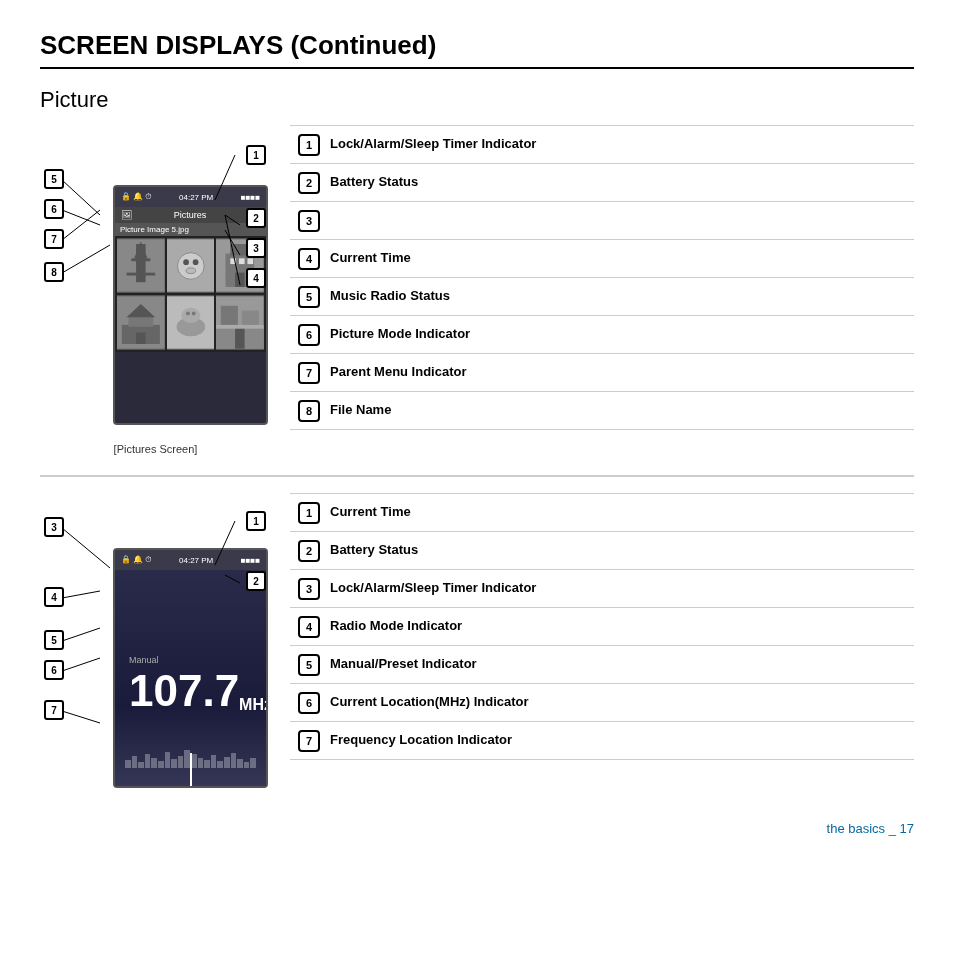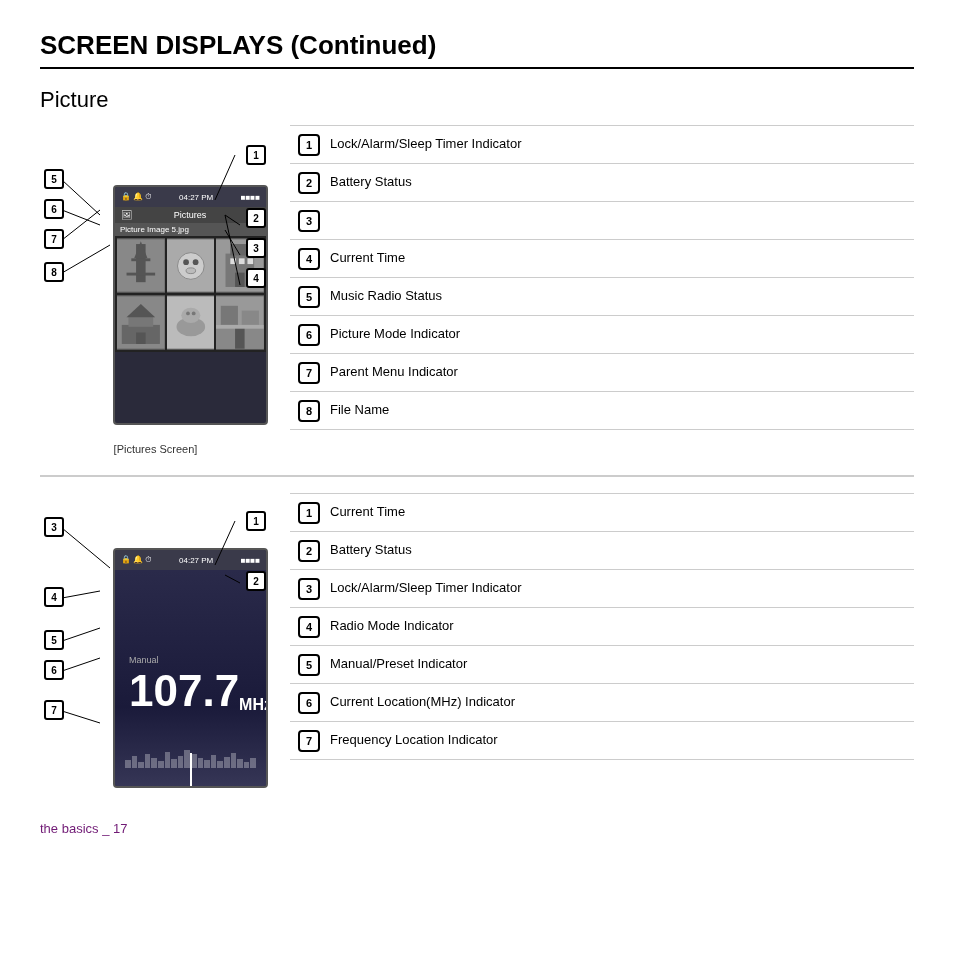--- a/index.html
+++ b/index.html
@@ -179,37 +179,37 @@
       align-items: center;
       justify-content: center;
       font-size: 11px;
       font-weight: bold;
       margin-right: 10px;
       flex-shrink: 0;
     }
 
     .info-row .desc {
       font-size: 13px;
-      font-weight: normal;
+      font-weight: bold;
       line-height: 1.3;
     }
 
     
     .preview-label {
       text-align: center;
       font-size: 12px;
       color: #333;
       margin-top: 6px;
     }
 
     
     .page-footer {
-      text-align: left;
+      text-align: right;
       font-size: 13px;
-      color: #701a75;
+      color: #0369a1;
       margin-top: 10px;
     }
 
     
     .picture-wrapper {
       position: relative;
       width: 220px;
     }
 
     

